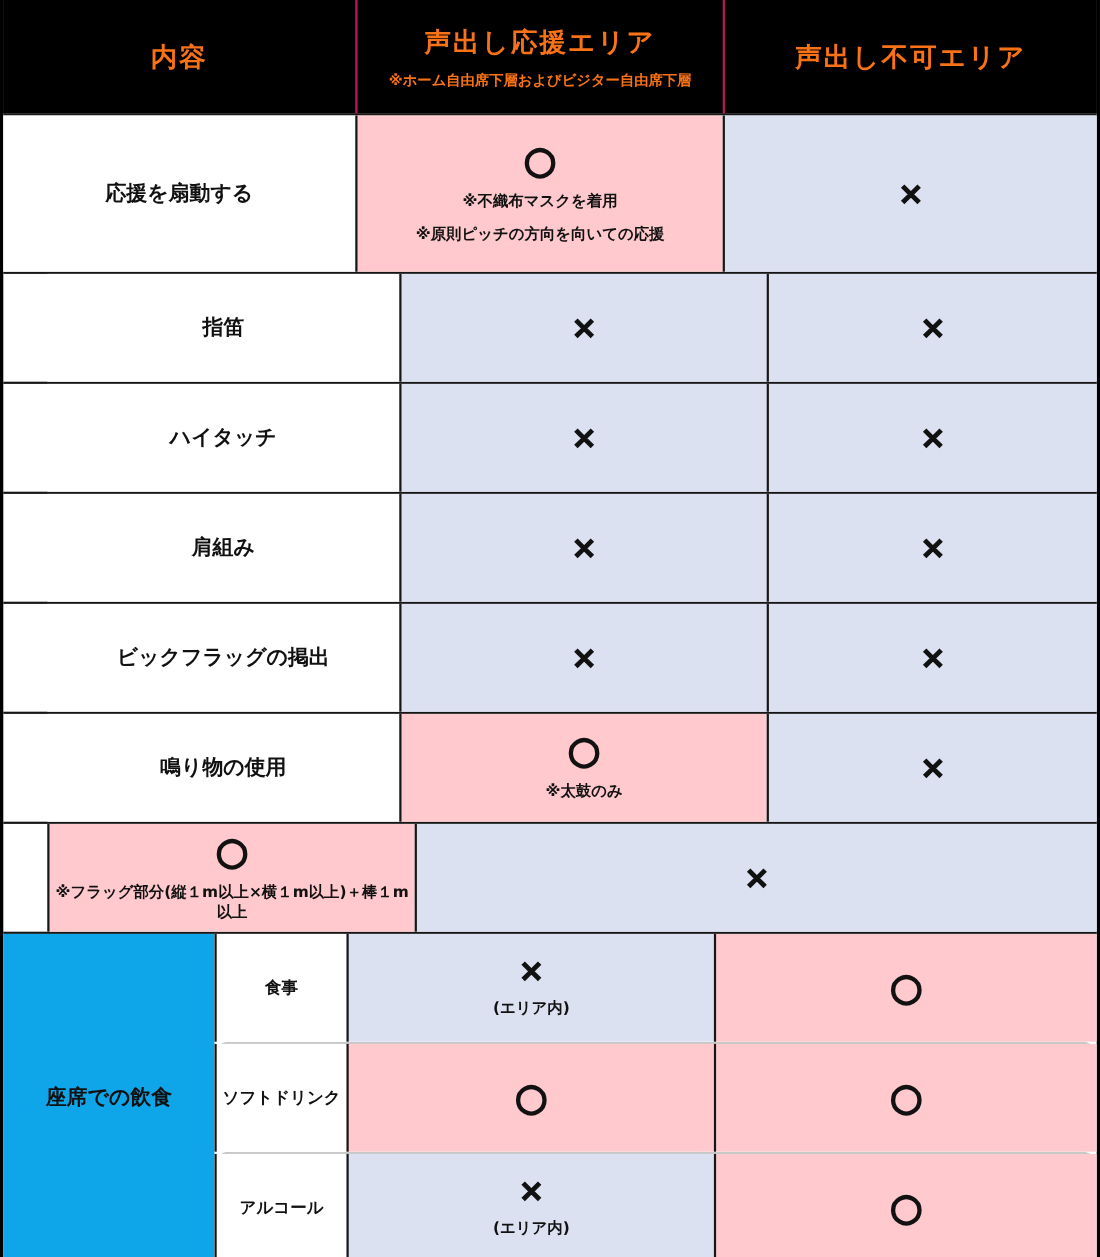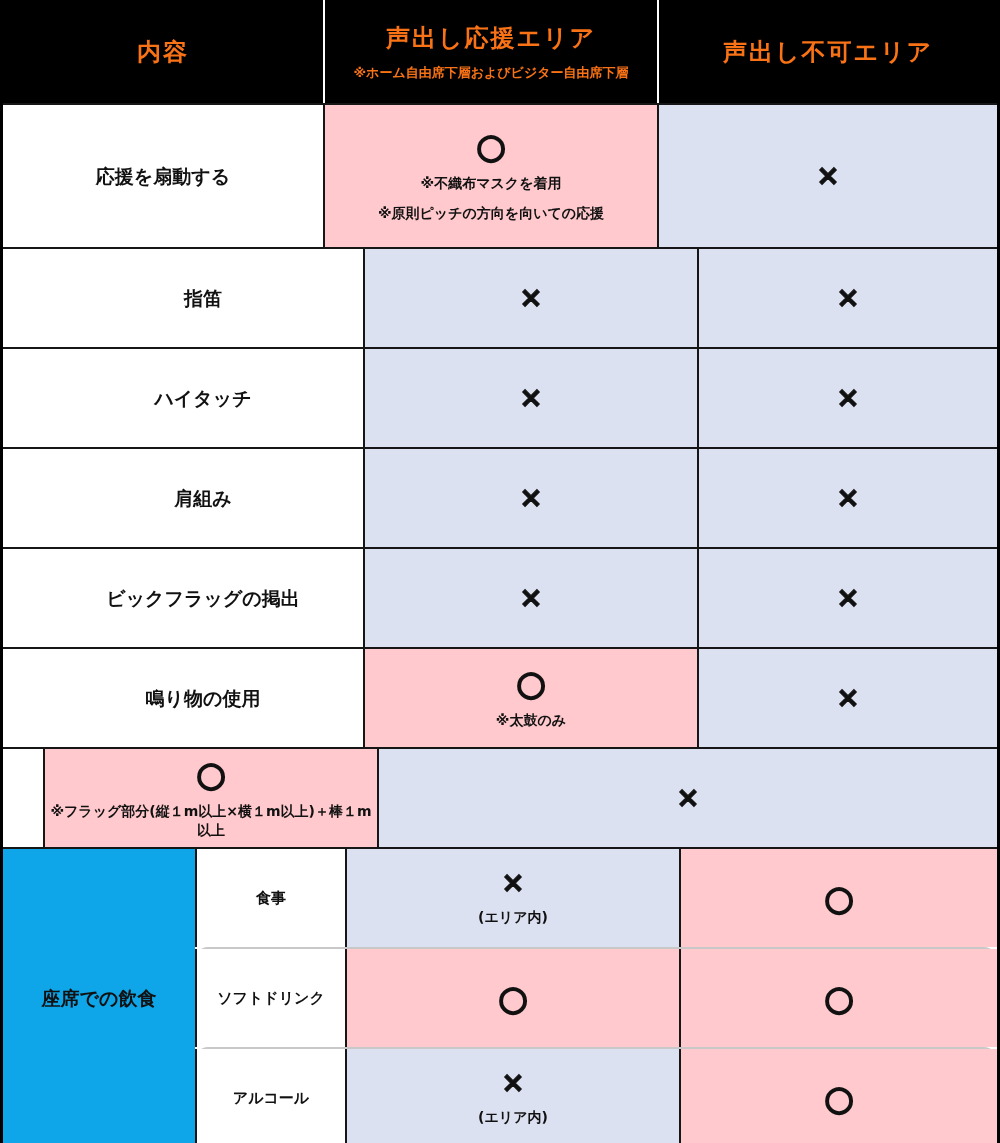--- a/index.html
+++ b/index.html
@@ -22,42 +22,42 @@
   .cell {
     display: flex; flex-direction: column;
     align-items: center; justify-content: center;
     text-align: center;
   }
   .c-label   { width: 320px; background: #ffffff; }
   .c-cheer   { width: 334px; border-left: 2px solid #161616; }
   .c-novoice { flex: 1; border-left: 2px solid #161616; }
   .header-row .c-label { background: #000000; }
   .header-row .c-cheer, .header-row .c-novoice {
-    border-left: 2px solid #ffffff; background: #000000;
+    border-left: 2px solid #be185d; background: #000000;
   }
   .h-main { font-size: 24px; letter-spacing: 2px; }
   .h-sub  { font-size: 13px; margin-top: 10px; letter-spacing: 0; }
   .r1 { height: 144px; }
   .r  { height: 100px; padding-left: 40px; }
   .label-line { font-size: 19px; line-height: 1.4; }
   .label-line + .label-line { margin-top: 14px; }
   .mark {
     font-size: 28px; line-height: 1;
     -webkit-text-stroke: 1.2px #111111;
   }
   .mark.circle { font-size: 34px; -webkit-text-stroke: 2px #111111; }
   .note { font-size: 14px; margin-top: 11px; line-height: 1.35; }
   
   .food-section { height: 300px; }
   .food-label { width: 192px; background: #0ea5e9; font-size: 19px; }
   .food-rows { flex: 1; display: flex; flex-direction: column; }
   .food-row { display: flex; height: 100px; flex: 1; }
   .food-row + .food-row { border-top: 2px solid #c8c8c8; border-radius: 13px; }
   .sub-label {
-    width: 150px; background: #ffffff;
+    width: 120px; background: #ffffff;
     border-left: 2px solid #161616; font-size: 15px;
   }
 </style>
 </head>
 <body>
 
 <div class="table">
 
   <div class="row header-row">
     <div class="cell c-label">

